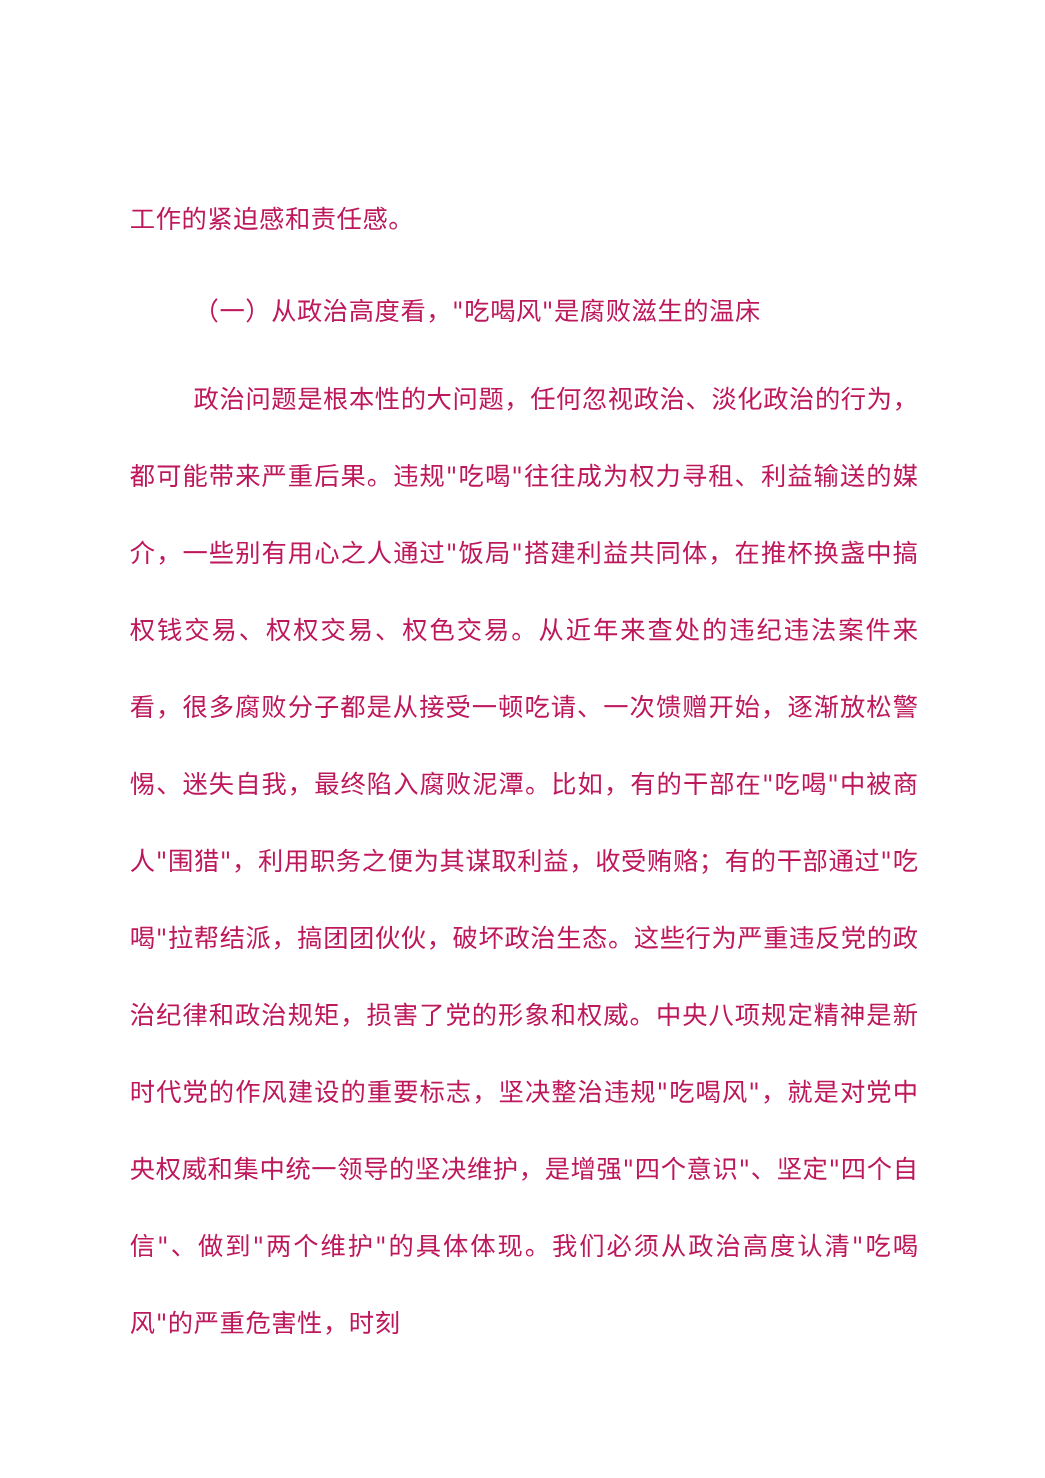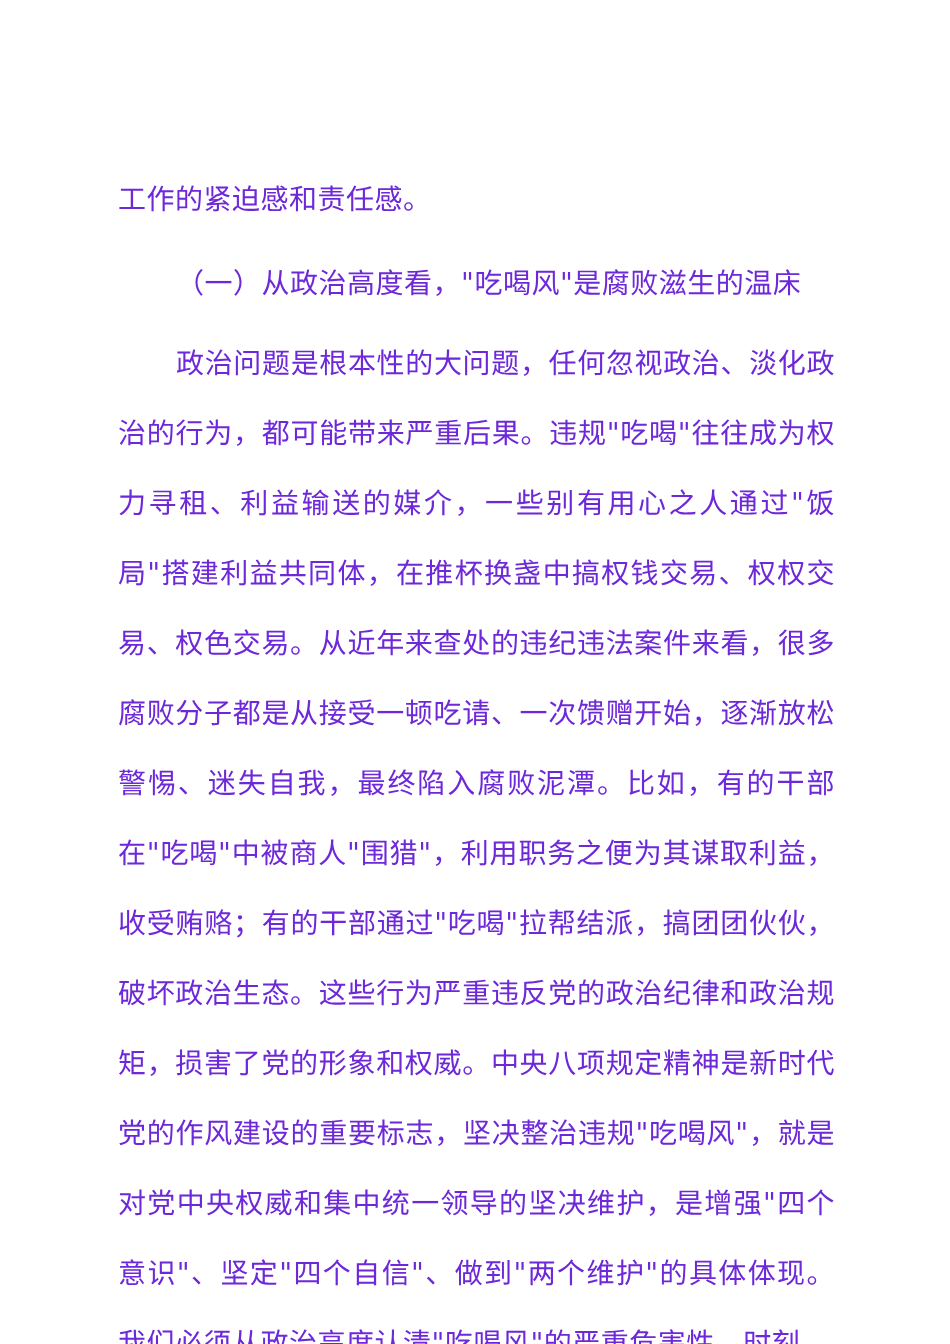--- a/index.html
+++ b/index.html
@@ -28,24 +28,24 @@
   .text-column {
     position: absolute;
     left: 118px;
     top: 165px;
     width: 717px;
   }
 
   .doc-line,
   .doc-heading,
   .doc-paragraph {
-    font-size: 28px;
+    font-size: 23px;
     line-height: 70px;
     letter-spacing: 0.5px;
-    color: #6d28d9;
+    color: #be185d;
     margin: 0;
     text-align: justify;
     text-justify: inter-character;
     word-break: break-all;
     -webkit-font-smoothing: antialiased;
   }
 
   
   .doc-line {
     text-align: left;

